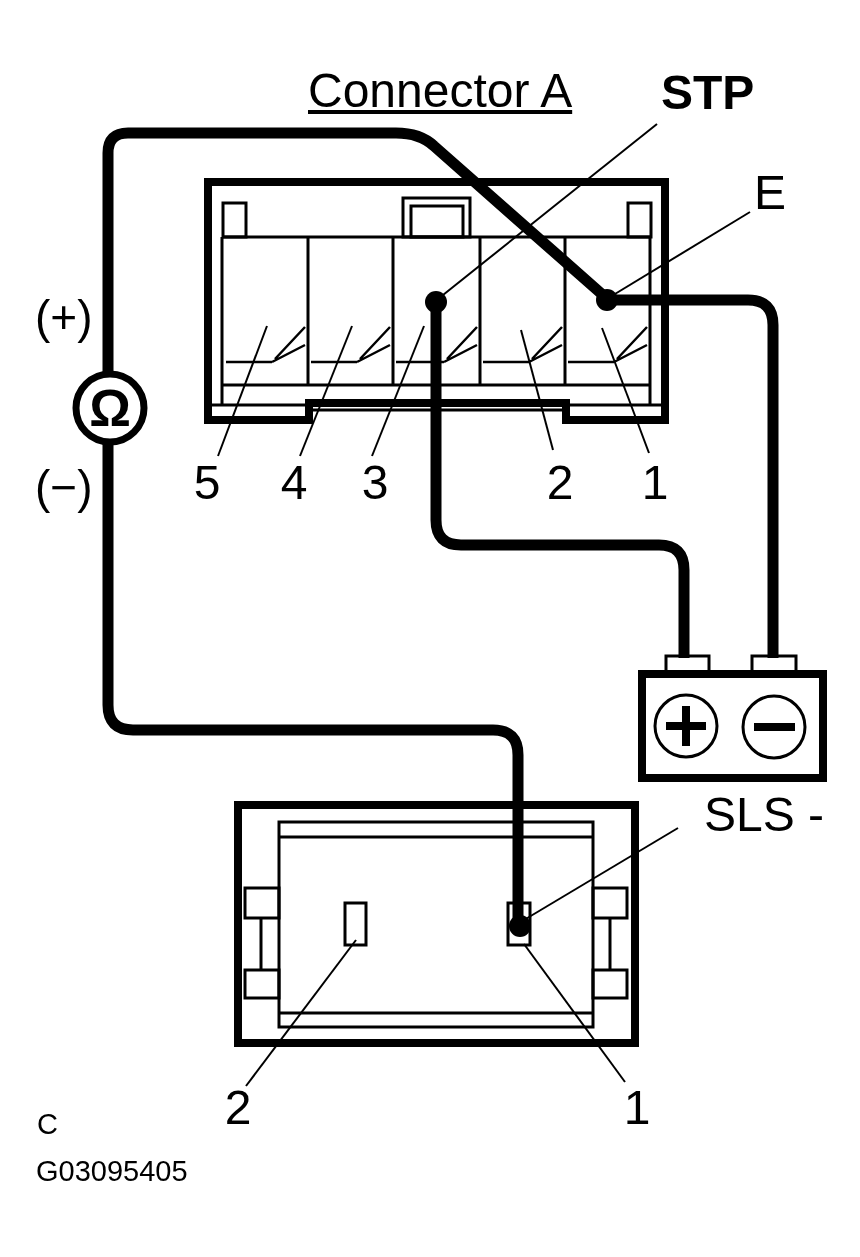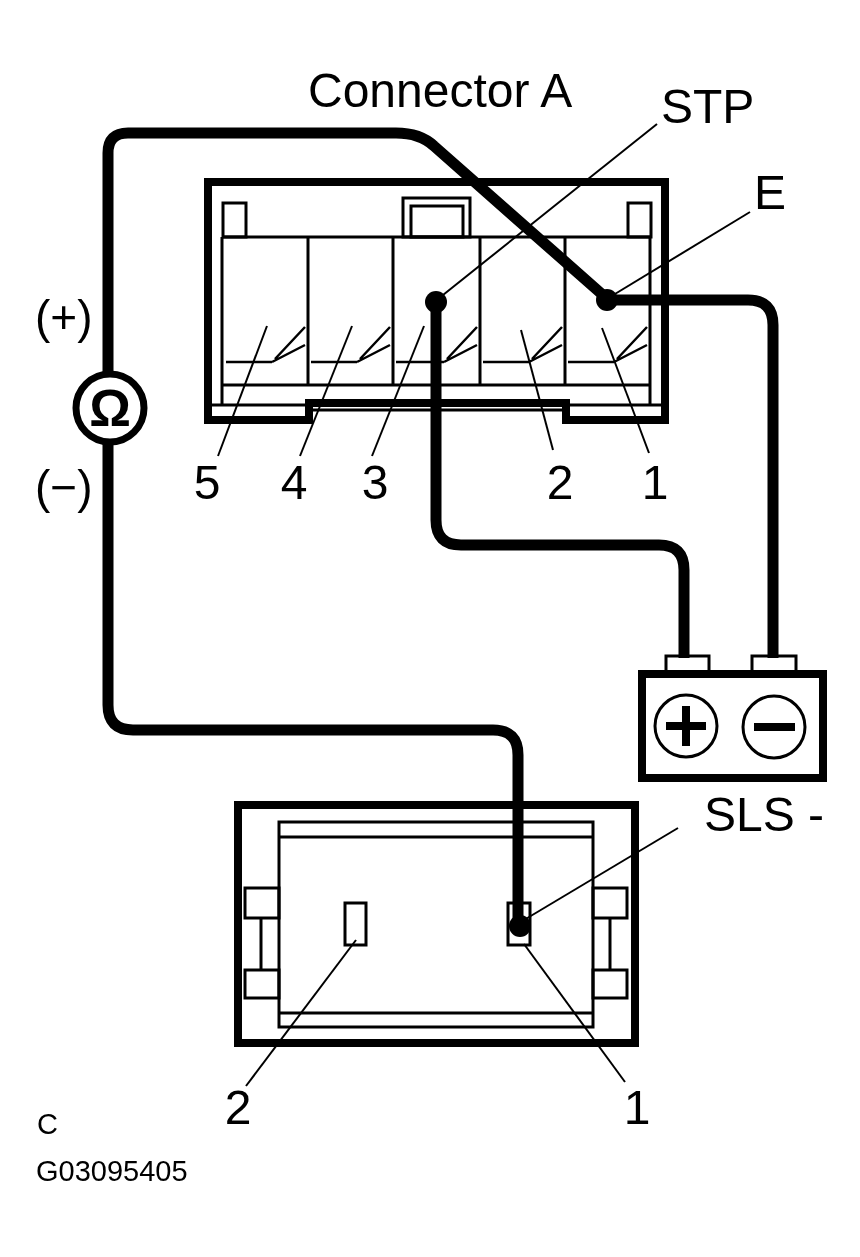--- a/index.html
+++ b/index.html
@@ -119,22 +119,22 @@
 
       <g stroke-width="2">
         <path d="M246 1086 L356 940"></path>
         <path d="M625 1082 L524 944"></path>
         <path d="M524 920 L678 828"></path>
       </g>
 
     </g>
   </svg>
 
-  <div class="lbl t48" style="left:308px;top:67px;">Connector A</div>
-  <div class="lbl t48" style="left:661px;top:83px;">STP</div>
+  <div class="lbl t48" style="left:308px;top:67px;text-decoration:underline;">Connector A</div>
+  <div class="lbl t48" style="left:661px;top:69px;font-weight:bold;">STP</div>
   <div class="lbl t48" style="left:754px;top:169px;">E</div>
 
   <div class="lbl t46" style="left:35px;top:294px;">(+)</div>
   <div class="ohm-box">Ω</div>
   <div class="lbl t46" style="left:35px;top:464px;">(−)</div>
 
   <div class="lbl t48 ctr" style="left:207px;top:459px;">5</div>
   <div class="lbl t48 ctr" style="left:294px;top:459px;">4</div>
   <div class="lbl t48 ctr" style="left:375px;top:459px;">3</div>
   <div class="lbl t48 ctr" style="left:560px;top:459px;">2</div>

